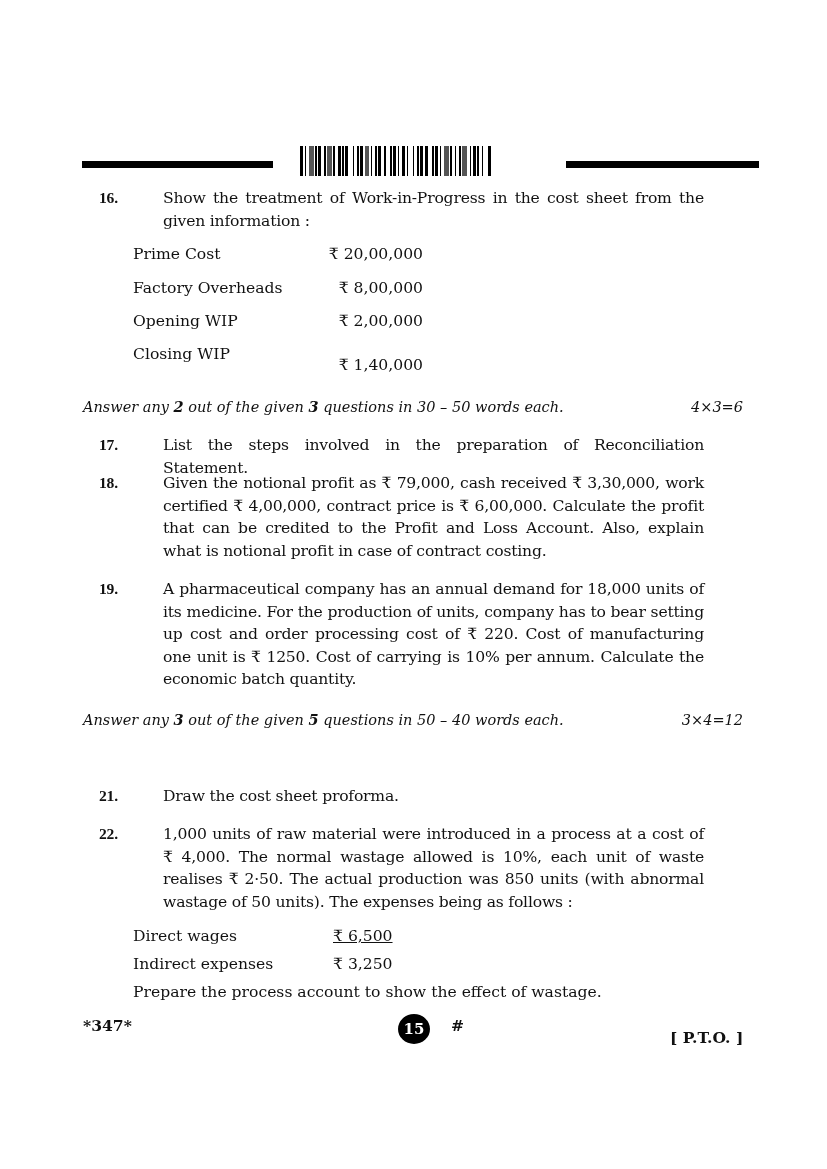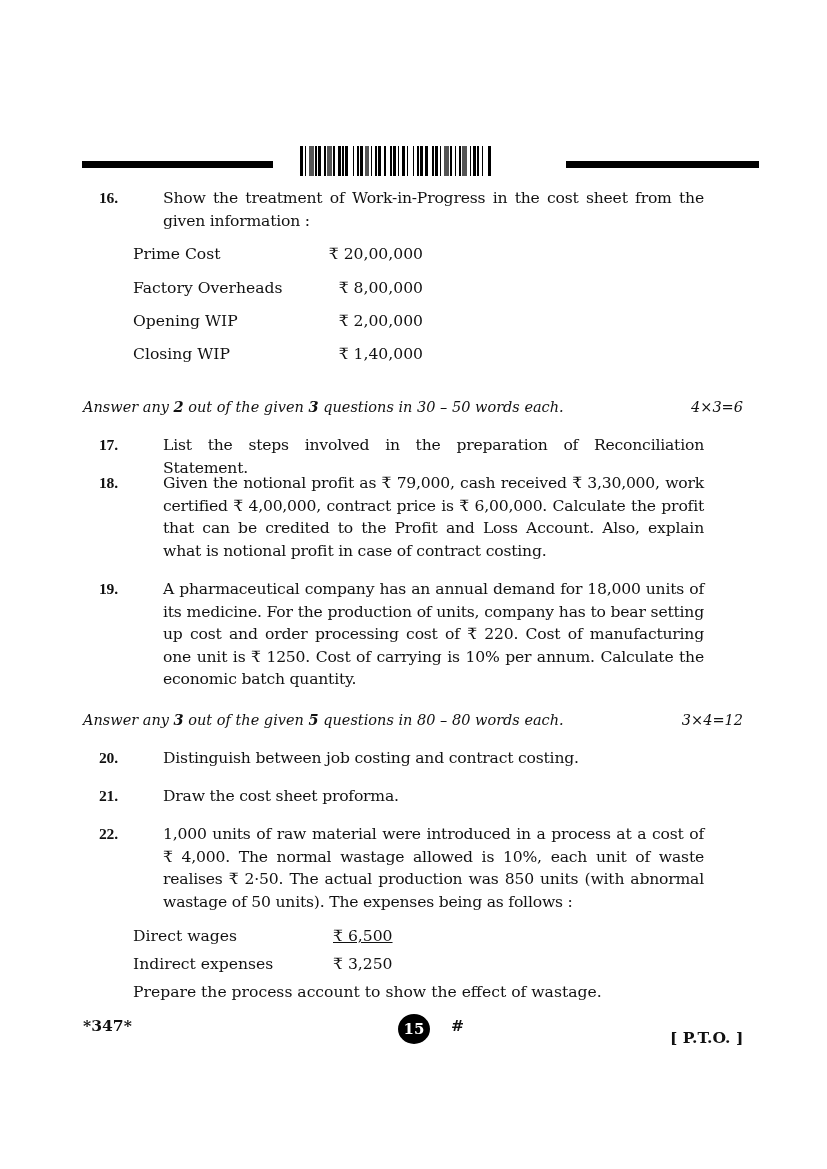--- a/index.html
+++ b/index.html
@@ -132,21 +132,21 @@
   <div class="kv" style="top:278px;">
     <span class="k">Factory Overheads</span>
     <span class="v" style="left:195px;width:95px;">₹ 8,00,000</span>
   </div>
   <div class="kv" style="top:311px;">
     <span class="k">Opening WIP</span>
     <span class="v" style="left:195px;width:95px;">₹ 2,00,000</span>
   </div>
   <div class="kv" style="top:344px;">
     <span class="k">Closing WIP</span>
-    <span class="v" style="left:195px;width:95px;">₹ 1,40,000</span>
+    <span class="v" style="left:195px;width:95px;margin-top:11px;">₹ 1,40,000</span>
   </div>
 
   <div class="instr" style="top:397px;">
     <span>Answer any </span><b>2</b><span> out of the given </span><b>3</b><span> questions in 30 – 50 words each.</span>
     <span class="marks">4×3=6</span>
   </div>
 
   <div class="q" style="top:434px;">
     <span class="num">17.</span>
     <div class="body">List the steps involved in the preparation of Reconciliation Statement.</div>
@@ -156,28 +156,24 @@
     <span class="num">18.</span>
     <div class="body">Given the notional profit as ₹ 79,000, cash received ₹ 3,30,000, work certified ₹ 4,00,000, contract price is ₹ 6,00,000. Calculate the profit that can be credited to the Profit and Loss Account. Also, explain what is notional profit in case of contract costing.</div>
   </div>
 
   <div class="q" style="top:578px;">
     <span class="num">19.</span>
     <div class="body">A pharmaceutical company has an annual demand for 18,000 units of its medicine. For the production of units, company has to bear setting up cost and order processing cost of ₹ 220. Cost of manufacturing one unit is ₹ 1250. Cost of carrying is 10% per annum. Calculate the economic batch quantity.</div>
   </div>
 
   <div class="instr" style="top:710px;">
-    <span>Answer any </span><b>3</b><span> out of the given </span><b>5</b><span> questions in 80 – 80 words each.</span>
+    <span>Answer any </span><b>3</b><span> out of the given </span><b>5</b><span> questions in 50 – 40 words each.</span>
     <span class="marks">3×4=12</span>
   </div>
 
-  <div class="q" style="top:747px;">
-    <span class="num">20.</span>
-    <div class="body">Distinguish between job costing and contract costing.</div>
-  </div>
 
   <div class="q" style="top:785px;">
     <span class="num">21.</span>
     <div class="body">Draw the cost sheet proforma.</div>
   </div>
 
   <div class="q" style="top:823px;">
     <span class="num">22.</span>
     <div class="body">1,000 units of raw material were introduced in a process at a cost of ₹ 4,000. The normal wastage allowed is 10%, each unit of waste realises ₹ 2·50. The actual production was 850 units (with abnormal wastage of 50 units). The expenses being as follows :</div>
   </div>

